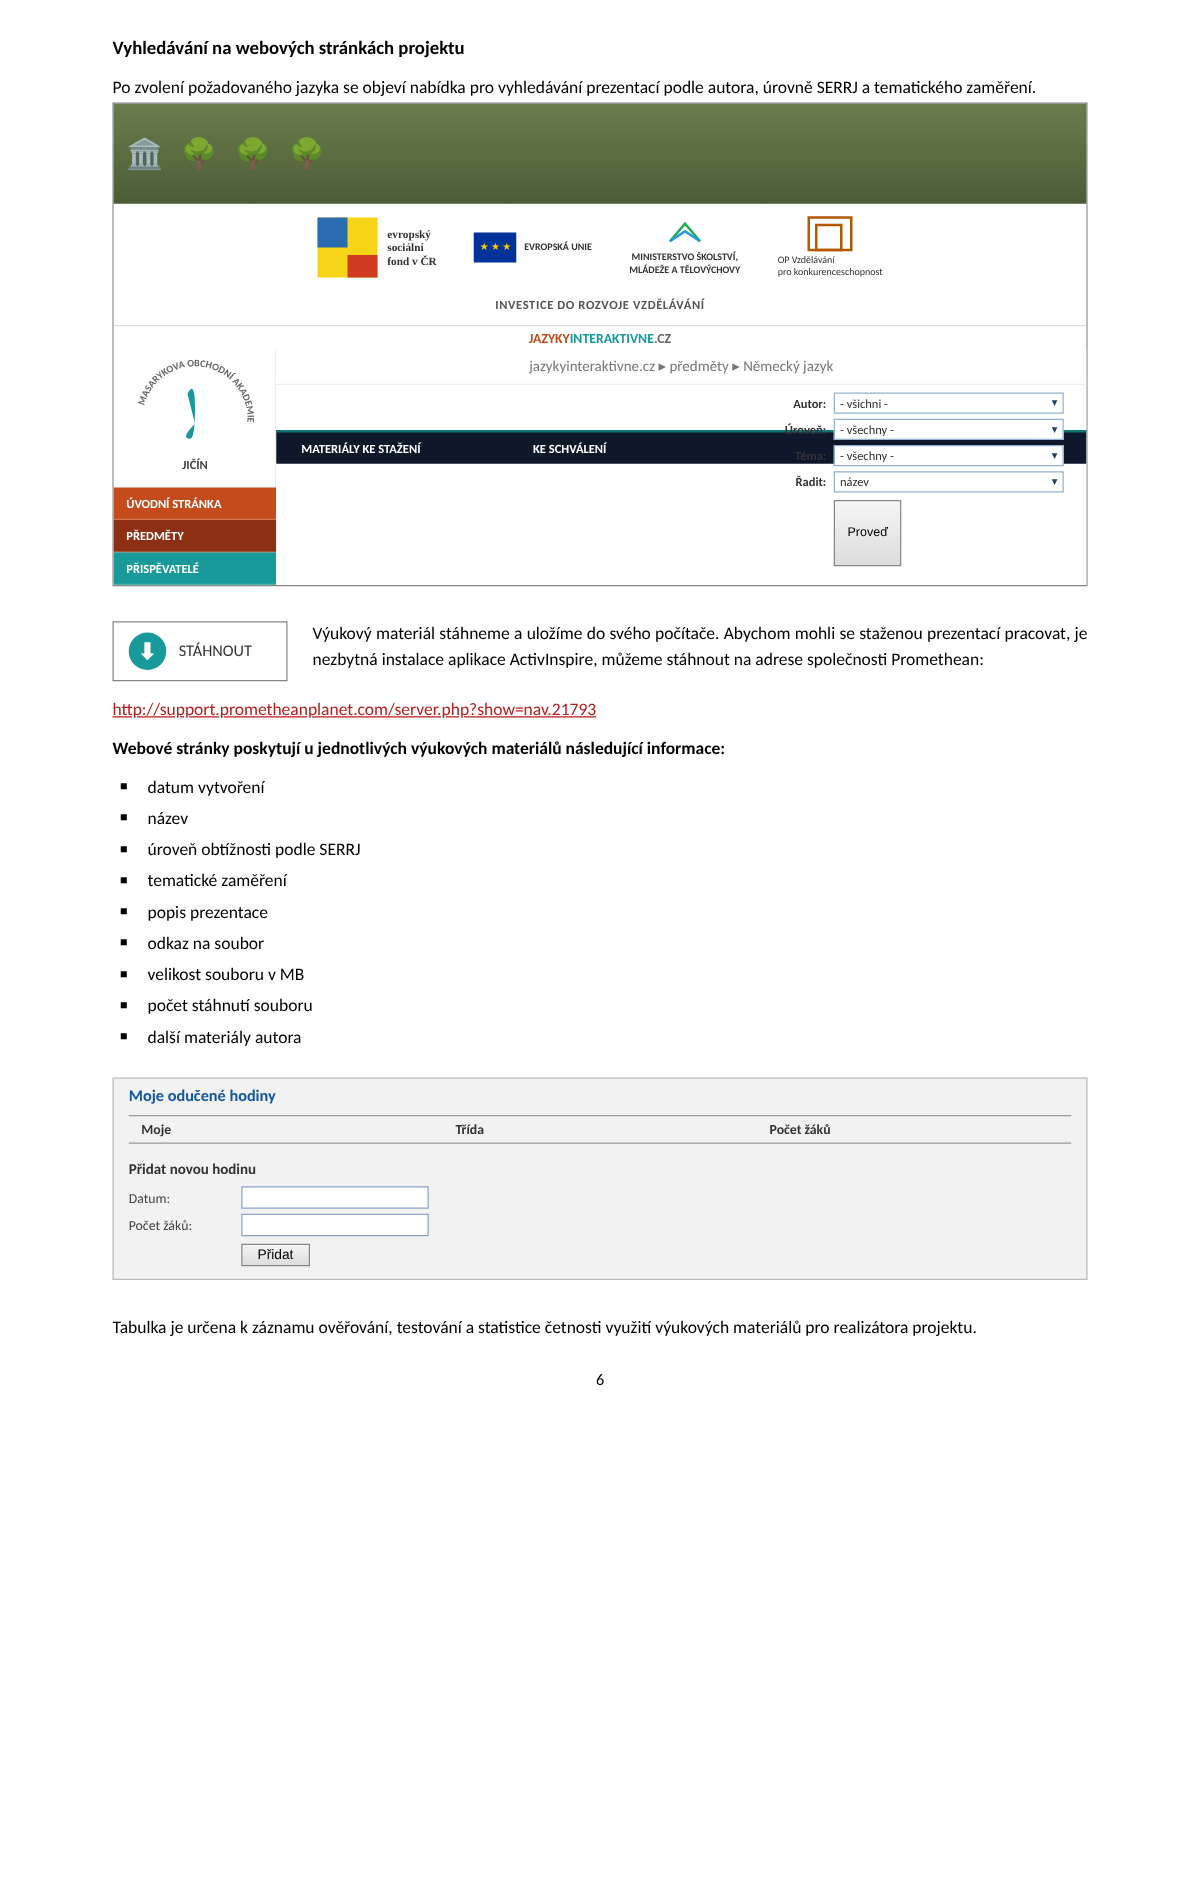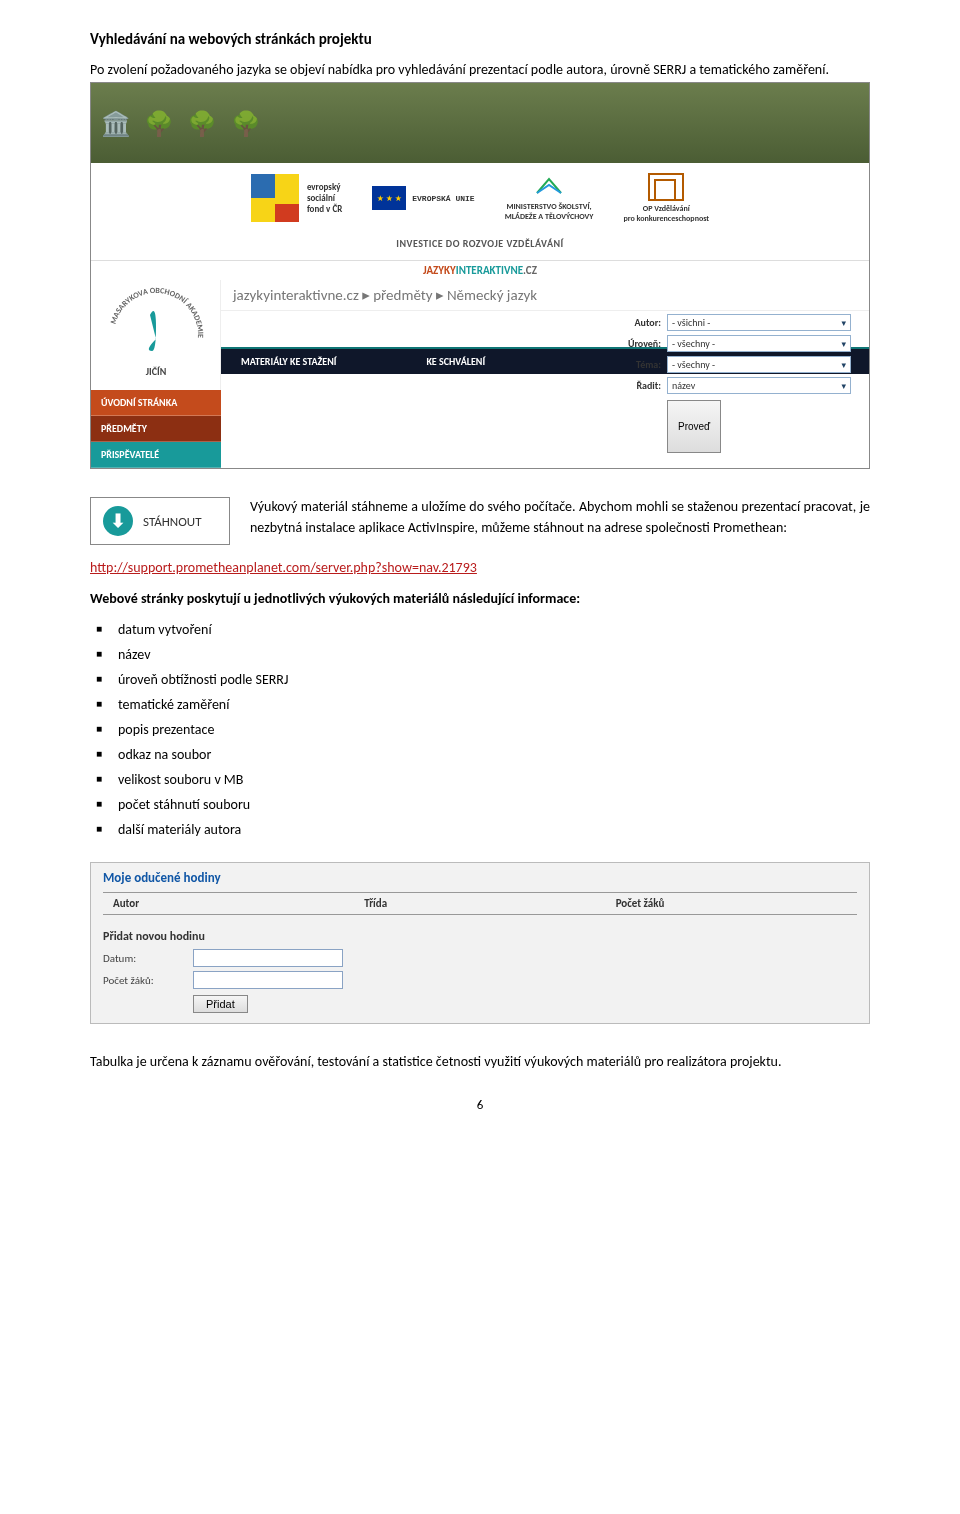--- a/index.html
+++ b/index.html
@@ -56,24 +56,24 @@
   .logo-esf-sq::before{
     content:"";position:absolute;top:0;left:0;width:24px;height:24px;
     background:#2b6cb0;
   }
   .logo-esf-sq::after{
     content:"";position:absolute;bottom:0;right:0;width:24px;height:18px;
     background:#d13b1f;
   }
   .logo-esf-text { font-size:9px; line-height:1.2; color:#333; font-weight:bold; text-align:left;}
   .eu-flag { width:34px;height:24px;background:#003399;display:flex;align-items:center;justify-content:center;color:#ffcc00;font-size:8px;}
-  .eu-text { font-size:8px;color:#333;font-weight:bold;font-family:Liberation Mono, monospace;}
+  .eu-text { font-size:8px;color:#333;font-weight:bold;}
   .msmt { font-size:8px;color:#333;text-align:center;font-weight:bold;line-height:1.3;}
   .msmt svg { display:block; margin:0 auto 4px;}
-  .opvk { font-size:8px;color:#333;text-align:center;font-weight:bold;line-height:1.2;}
+  .opvk { font-size:8px;color:#333;text-align:left;font-weight:normal;line-height:1.2;}
   .opvk .box{width:36px;height:28px;border:2px solid #b35a00;margin:0 auto 3px;position:relative;}
   .opvk .box::after{content:"";position:absolute;left:4px;top:4px;width:18px;height:18px;border:2px solid #b35a00;}
   .invest-row{text-align:center;background:#fff;padding:4px 0 10px;font-size:10px;color:#555;font-weight:bold;letter-spacing:0.5px;}
   .brand-row{
     background:#fff;padding:3px 14px;font-size:11px;color:#444;font-weight:bold;
     border-top:1px solid #ddd;
     text-align:center;
   }
   .main-area{display:flex;background:#fff;}
   .sidebar{width:130px;}
@@ -88,21 +88,21 @@
   .school-logo .circle svg{position:absolute;}
   .nav-list{font-size:10px;}
   .nav-list .nav-item{
     padding:6px 10px;color:#fff;font-weight:bold;
     border-bottom:1px solid rgba(255,255,255,0.25);
   }
   .nav-uvod{background:#c44b1c;}
   .nav-predmety{background:#8c2f12;}
   .nav-prisp{background:#189a9a;}
   .content-area{flex:1;background:#fff;position:relative;}
-  .breadcrumb{font-size:15px;color:#777;padding:6px 12px;border-bottom:1px solid #eee;}
+  .breadcrumb{font-size:12px;color:#777;padding:6px 12px;border-bottom:1px solid #eee;text-align:center;}
   .subject-row{display:flex;align-items:center;gap:16px;padding:18px 20px;}
   .flag-de{width:64px;height:64px;border-radius:50%;overflow:hidden;border:1px solid #888;box-shadow:0 1px 2px rgba(0,0,0,0.25);}
   .flag-de .stripe{height:33.33%;}
   .subject-name{font-size:16px;color:#333;font-weight:bold;}
   .filters{position:absolute;top:34px;right:18px;font-size:10px;width:230px;}
   .filters .frow{display:flex;align-items:center;margin-bottom:4px;gap:6px;}
   .filters label{width:40px;text-align:right;font-weight:bold;color:#333;}
   .filters select,.filters .sel{
     flex:1;border:1px solid #94b1cf;background:#fff;color:#333;
     font-size:10px;padding:1px 4px;height:17px;line-height:15px;
@@ -170,21 +170,21 @@
 
 
 <div class="screenshot1">
   <div class="banner-top">
     <div class="flowers">🏛️ 🌳 🌳 🌳</div>
   </div>
 
   <div class="logos-row">
     <div class="logo-esf">
       <div class="logo-esf-sq"></div>
-      <div class="logo-esf-text" style="white-space:pre-line;">evropský
+      <div class="logo-esf-text" style="white-space:pre-line;font-family:Liberation Serif, serif;">evropský
 sociální
 fond v ČR</div>
     </div>
     <div style="display:flex;align-items:center;gap:6px;">
       <div class="eu-flag">★ ★ ★</div>
       <div class="eu-text">EVROPSKÁ UNIE</div>
     </div>
     <div class="msmt">
       <svg width="28" height="22">
           <path d="M2 18 L14 4 L26 18" stroke="#2a5" fill="none" stroke-width="2"></path>
@@ -294,21 +294,21 @@
   <li>velikost souboru v MB</li>
   <li>počet stáhnutí souboru</li>
   <li>další materiály autora</li>
 </ul>
 
 
 <div class="screenshot2">
   <div class="ss2-head">Moje odučené hodiny</div>
   <div class="ss2-table">
     <div class="ss2-cols">
-      <div>Autor</div>
+      <div>Moje</div>
       <div>Třída</div>
       <div>Počet žáků</div>
     </div>
   </div>
   <div class="ss2-sub">Přidat novou hodinu</div>
   <div class="ss2-form">
     <div class="frow">
       <div class="lbl">Datum:</div>
       <div class="inp"></div>
     </div>

